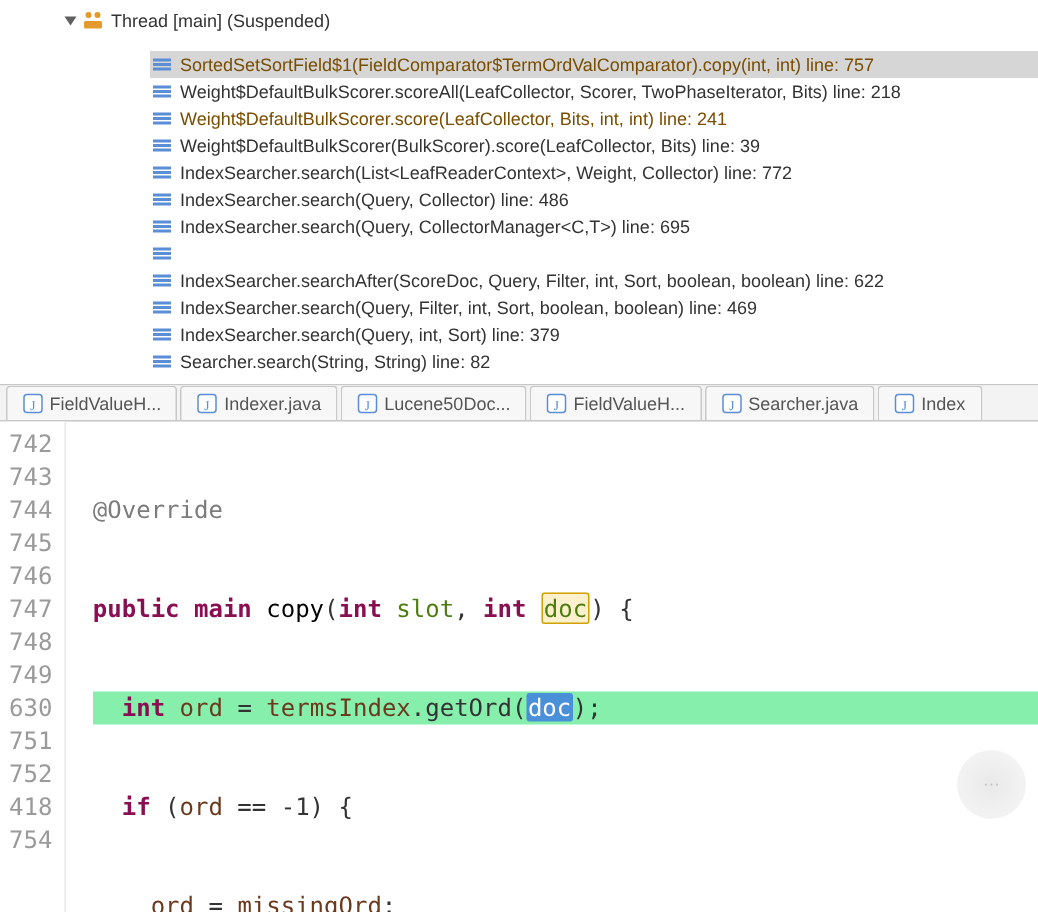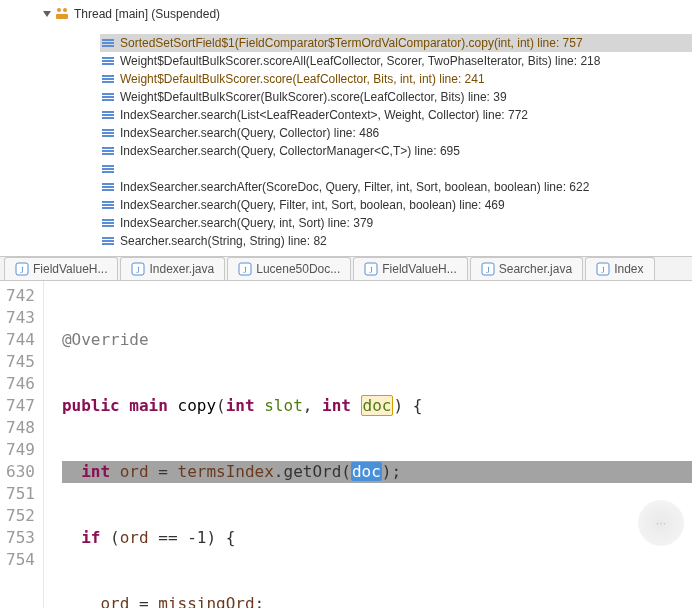--- a/index.html
+++ b/index.html
@@ -15,21 +15,21 @@
   .frame-row .txt{color:#333}
   .frame-row .txt.hl{color:#7a4e00}
   .tabs{display:flex;align-items:flex-end;border-bottom:1px solid #c8c8c8;background:#f3f3f3;height:26px;padding-left:4px}
   .tab{display:flex;align-items:center;gap:4px;padding:4px 10px;background:#f7f7f7;border:1px solid #c8c8c8;border-bottom:none;margin-right:2px;border-radius:3px 3px 0 0;font-size:12px;color:#555;white-space:nowrap;max-width:110px;overflow:hidden}
   .tab .ficon{width:14px;height:14px}
   .editor{display:flex;flex:1 1 auto;overflow:hidden;font-family:Consolas,Menlo,monospace;font-size:16px}
   .gutter{background:#fff;border-right:1px solid #e8e8e8;text-align:right;padding:4px 8px 0 6px;color:#9a9a9a;line-height:22px;user-select:none}
   .gutter .ln{height:22px}
   .code{flex:1;padding:4px 0 0 18px;line-height:22px;white-space:pre}
   .code .line{height:22px}
-  .code .line.cur{background:#a3a3a3}
+  .code .line.cur{background:#86efac}
   .kw{color:#8a0e52;font-weight:bold}
   .ann{color:#7c7c7c}
   .fn{color:#000}
   .id{color:#6b3a1e}
   .num{color:#333}
   .prm{color:#4d7c0f}
   .hl-box{border:1px solid #cfa200;border-radius:2px;padding:0 1px;background:#fdf0cd}
   .hl-sel{background:#4a90d9;color:#fff;border-radius:2px;padding:0 1px}
   .wm{position:absolute;right:8px;bottom:62px;width:46px;height:46px;border-radius:50%;background:radial-gradient(circle,#d8d8d8 0%,#eaeaea 70%);opacity:.55;display:flex;align-items:center;justify-content:center;font-size:11px;color:#888}
   .jicon svg{display:block}
@@ -241,21 +241,21 @@
         <div class="ln">743</div>
         <div class="ln">744</div>
         <div class="ln">745</div>
         <div class="ln">746</div>
         <div class="ln">747</div>
         <div class="ln">748</div>
         <div class="ln">749</div>
         <div class="ln">630</div>
         <div class="ln">751</div>
         <div class="ln">752</div>
-        <div class="ln">753</div>
+        <div class="ln">418</div>
         <div class="ln">754</div>
       </div>
     <div class="code">
       <div class="line"><span class="ann">@Override</span></div>
       <div class="line"><span class="kw">public</span> <span class="kw">main</span> <span class="fn">copy</span>(<span class="kw">int</span> <span class="prm">slot</span>, <span class="kw">int</span> <span class="prm hl-box">doc</span>) {</div>
       <div class="line cur">  <span class="kw">int</span> <span class="id">ord</span> = <span class="id">termsIndex</span>.<span>getOrd</span>(<span class="hl-sel">doc</span>);</div>
       <div class="line">  <span class="kw">if</span> (<span class="id">ord</span> == <span class="num">-1</span>) {</div>
       <div class="line">    <span class="id">ord</span> = <span class="id">missingOrd</span>;</div>
       
       

